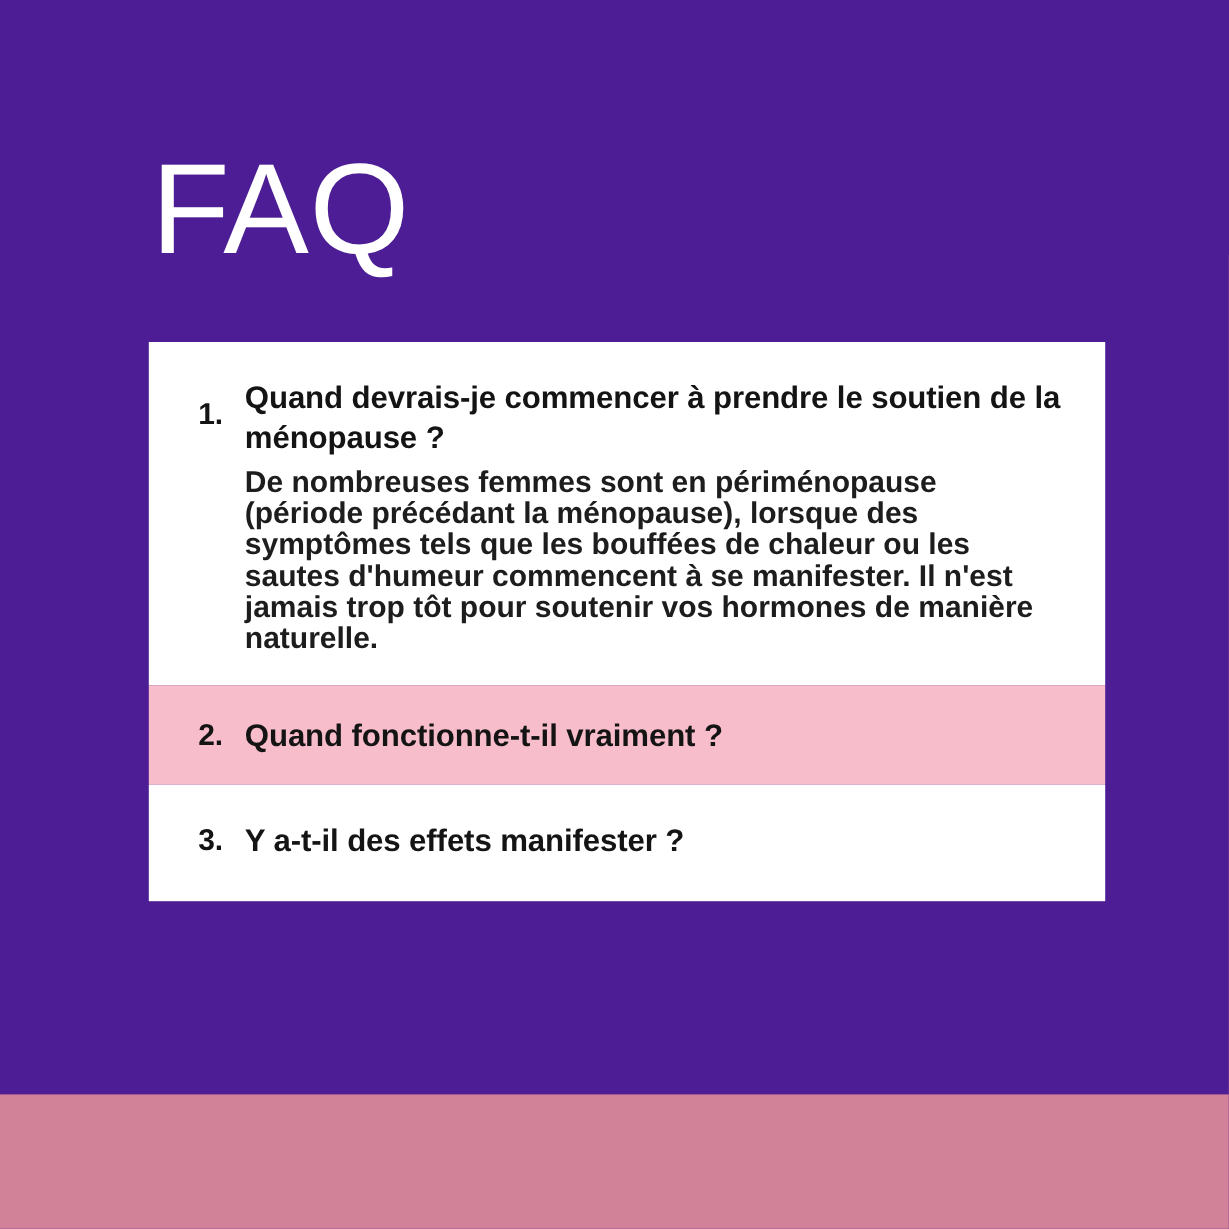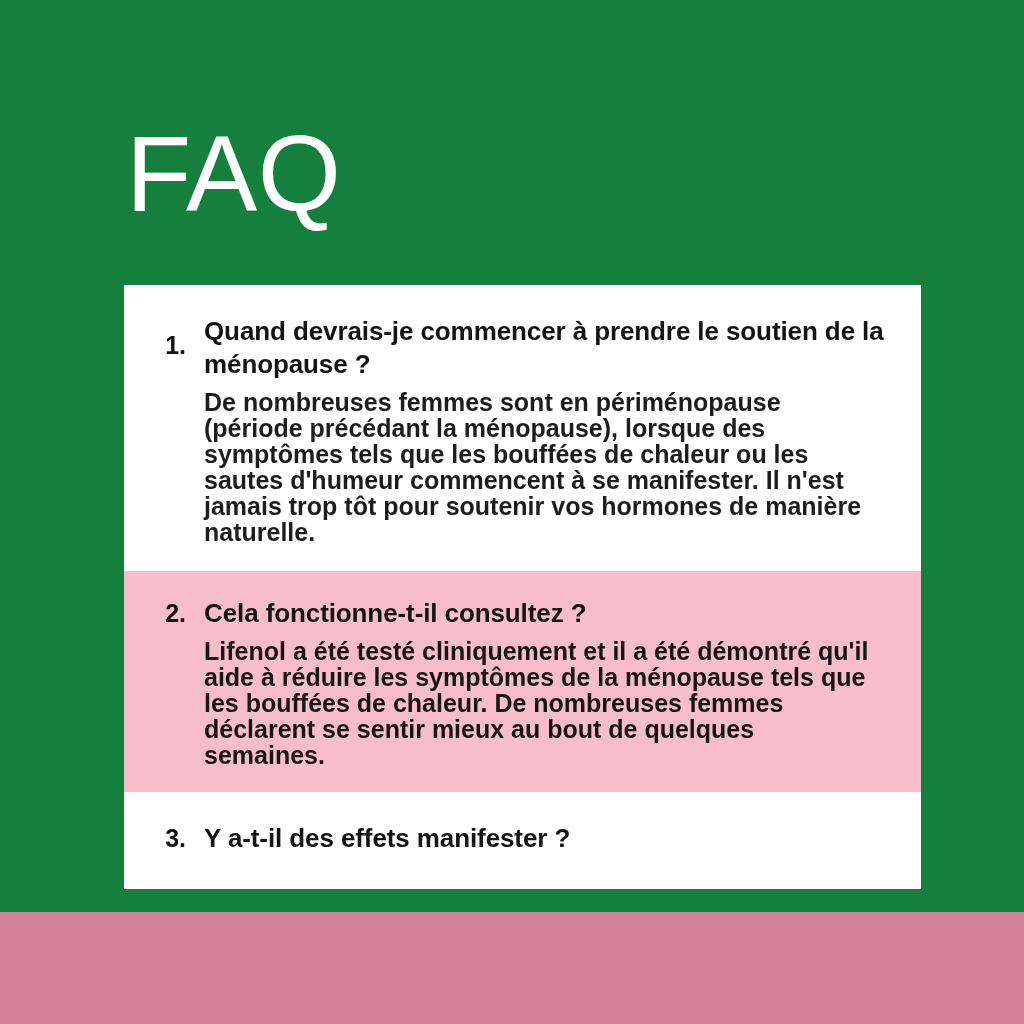--- a/index.html
+++ b/index.html
@@ -14,21 +14,21 @@
     overflow: hidden;
     font-family: "Liberation Sans", sans-serif;
     background: #d18298;
     -webkit-font-smoothing: antialiased;
   }
 
   .poster {
     position: relative;
     width: 1024px;
     height: 912px;
-    background: #15803d;
+    background: #4c1d95;
     box-sizing: border-box;
   }
 
   
   .page-title {
     position: absolute;
     left: 126px;
     top: 118px;
     margin: 0;
     font-family: "Liberation Sans", sans-serif;
@@ -134,23 +134,22 @@
       <div class="q-row">
         <div class="q-number shift">1.</div>
         <h2 class="q-text">Quand devrais-je commencer à prendre le soutien de la ménopause ?</h2>
       </div>
       <p class="a-text">De nombreuses femmes sont en périménopause (période précédant la ménopause), lorsque des symptômes tels que les bouffées de chaleur ou les sautes d'humeur commencent à se manifester. Il n'est jamais trop tôt pour soutenir vos hormones de manière naturelle.</p>
     </div>
 
     <div class="faq-card card-pink">
       <div class="q-row">
         <div class="q-number">2.</div>
-        <h2 class="q-text">Cela fonctionne-t-il consultez ?</h2>
+        <h2 class="q-text">Quand fonctionne-t-il vraiment ?</h2>
       </div>
-      <p class="a-text">Lifenol a été testé cliniquement et il a été démontré qu'il aide à réduire les symptômes de la ménopause tels que les bouffées de chaleur. De nombreuses femmes déclarent se sentir mieux au bout de quelques semaines.</p>
     </div>
 
     <div class="faq-card card-white last">
       <div class="q-row">
         <div class="q-number">3.</div>
         <h2 class="q-text">Y a-t-il des effets manifester ?</h2>
       </div>
     </div>
 
   </div>

